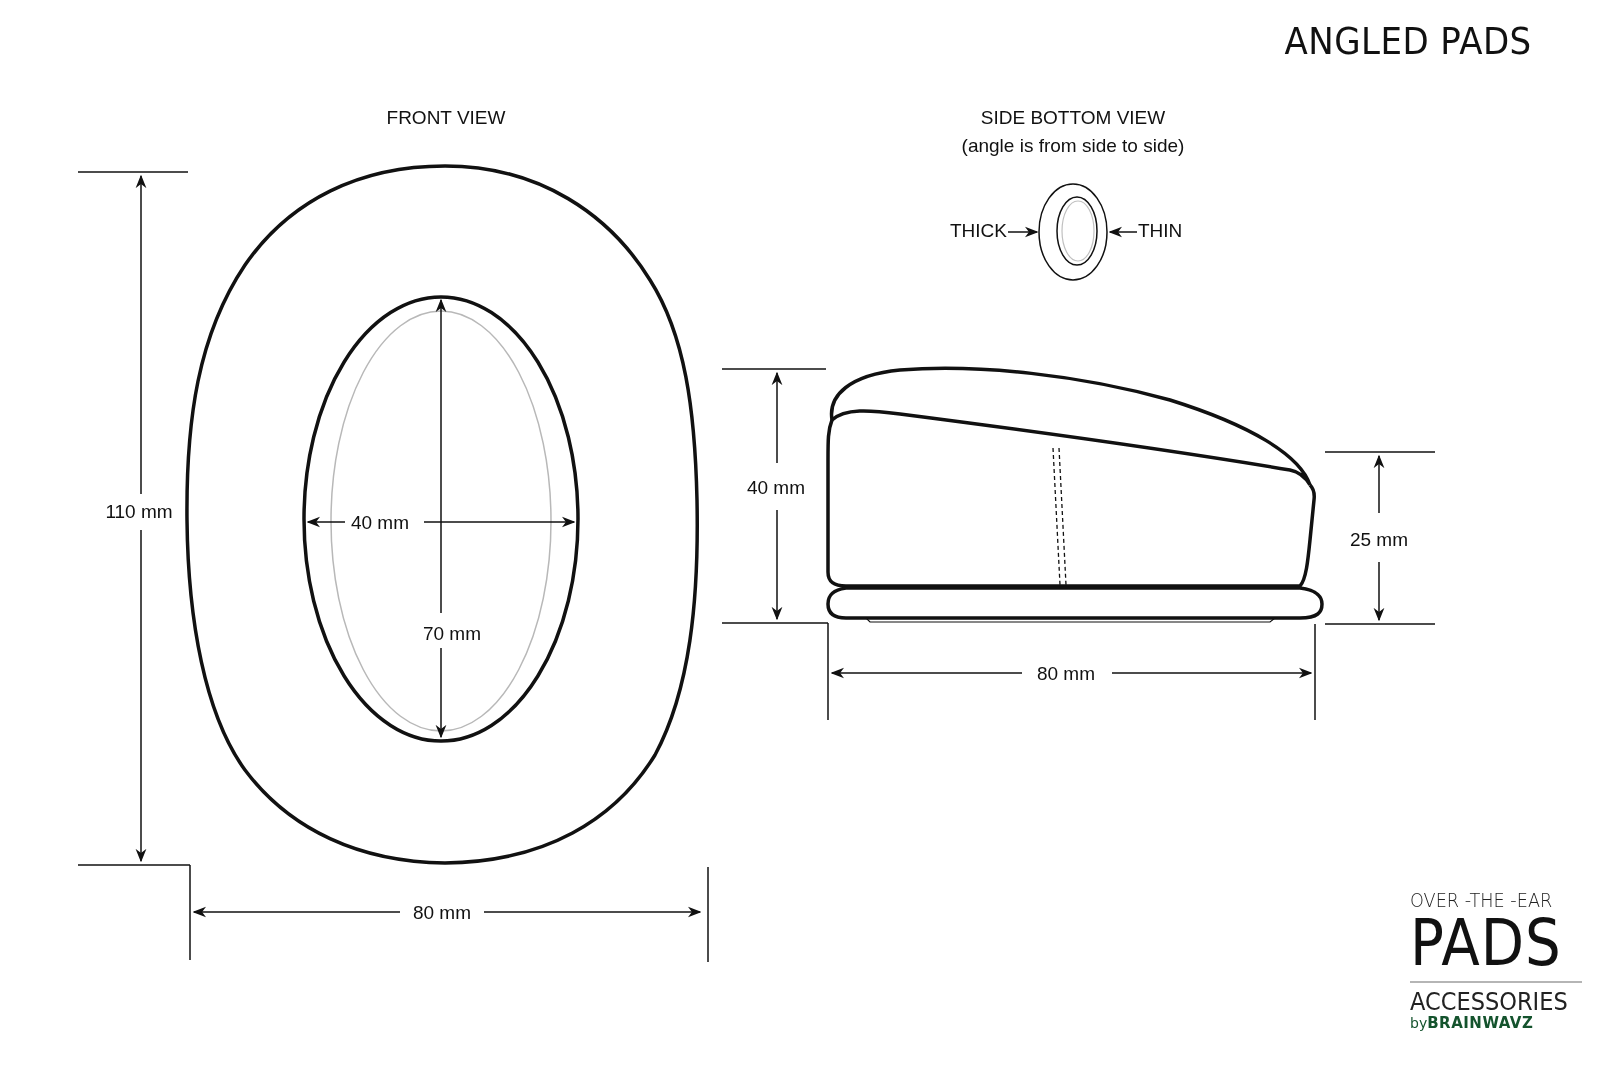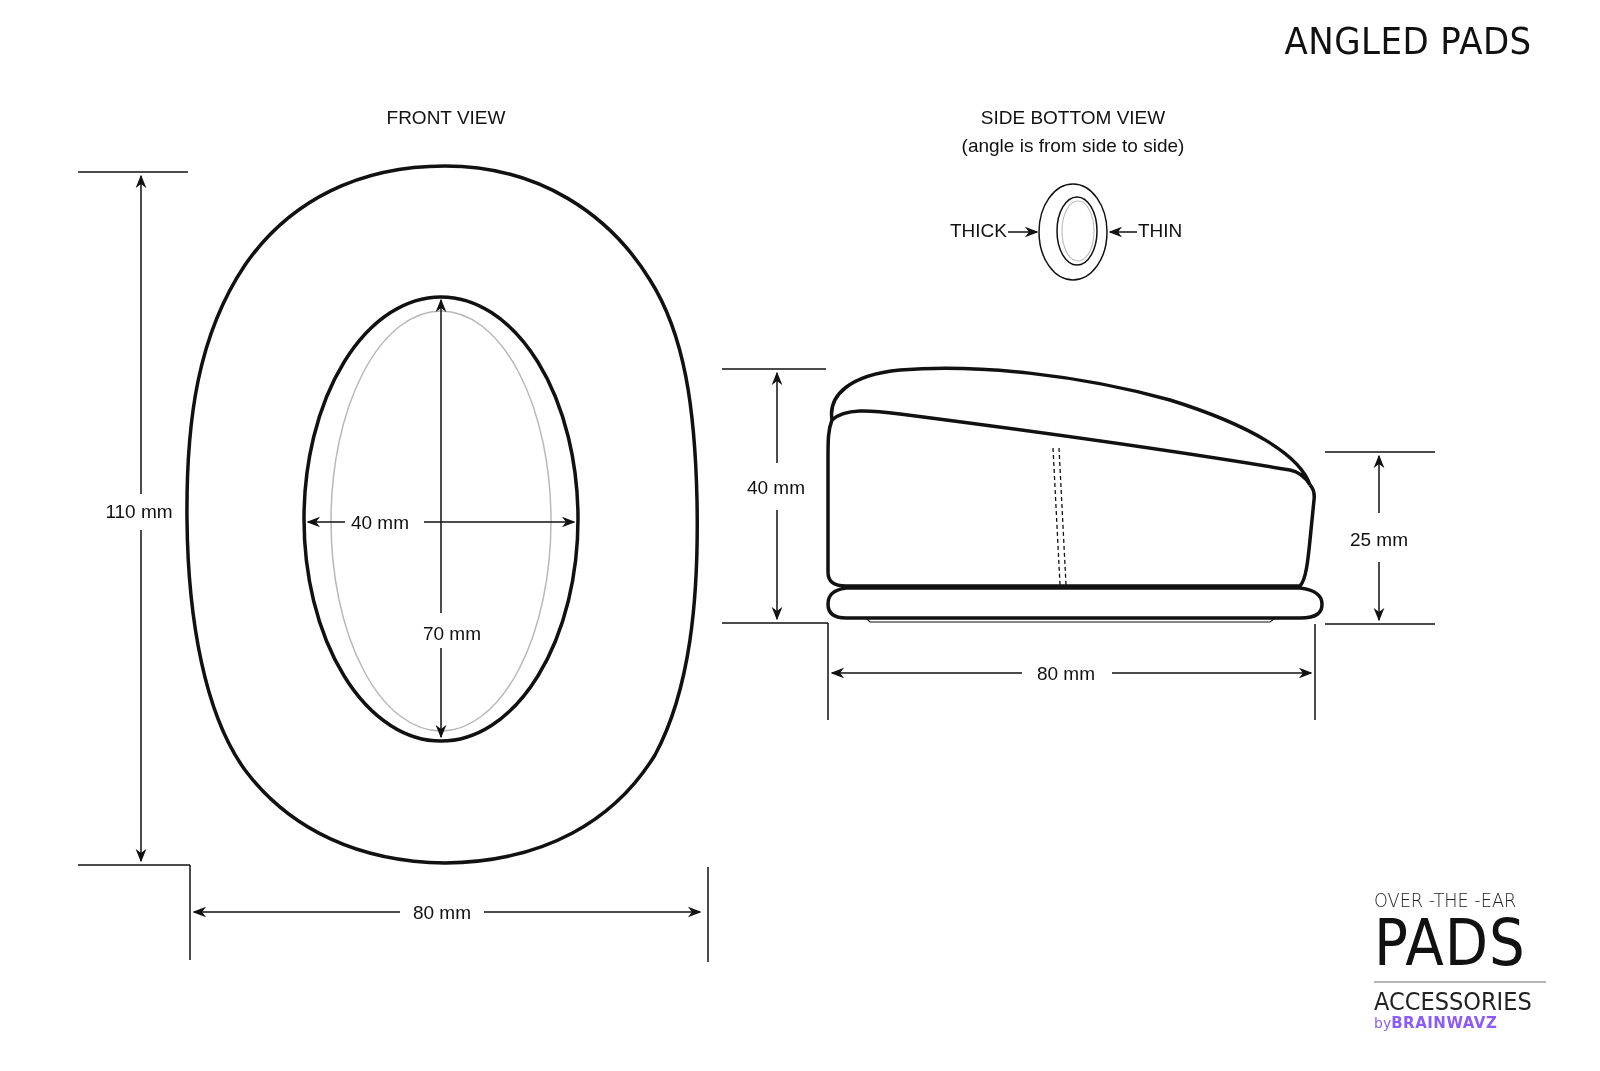--- a/index.html
+++ b/index.html
@@ -1,26 +1,26 @@
 <!DOCTYPE html>
 <html><head>
   <meta charset="utf-8">
   <style>
     html, body { margin: 0; padding: 0; background: #ffffff; }
     body { width: 1600px; height: 1071px; position: relative; overflow: hidden; font-family: "Liberation Sans", sans-serif; color: #111; }
     .drawing { position: absolute; left: 0; top: 0; width: 1600px; height: 1071px; }
     .lbl { font-family: "Liberation Sans", sans-serif; font-size: 19px; fill: #111; }
     .cond { font-family: "Liberation Sans", sans-serif; font-size: 19px; fill: #111; }
     .title { position: absolute; right: 68px; top: 20px; font-size: 37px; letter-spacing: 0.5px; font-weight: normal; color: #111; font-family: "DejaVu Sans", sans-serif; transform: scaleX(0.92); transform-origin: right top; }
-    .brand { position: absolute; left: 1374px; top: 889px; width: 172px; }
+    .brand { position: absolute; left: 1410px; top: 889px; width: 172px; }
     .brand .over { font-family: "DejaVu Sans", sans-serif; font-size: 19px; font-weight: 300; color: #222; letter-spacing: 0px; white-space: nowrap; transform: scaleX(0.93); transform-origin: left top; }
     .brand .pads { font-family: "DejaVu Sans", sans-serif; font-size: 64px; line-height: 64px; color: #111; margin-top: 0px; letter-spacing: 1px; transform: scaleX(0.88); transform-origin: left top; white-space: nowrap; }
     .brand .rule { height: 2px; background: #b5b5b5; margin-top: 6px; width: 172px; }
     .brand .acc { font-family: "DejaVu Sans", sans-serif; font-size: 25px; color: #222; margin-top: 4px; white-space: nowrap; transform: scaleX(0.9); transform-origin: left top; }
-    .brand .by { font-family: "DejaVu Sans", sans-serif; font-size: 14px; color: #8b5cf6; margin-top: -2px; white-space: nowrap; }
+    .brand .by { font-family: "DejaVu Sans", sans-serif; font-size: 14px; color: #14532d; margin-top: -2px; white-space: nowrap; }
     .brand .by b { font-weight: bold; font-size: 15px; letter-spacing: 0.5px; }
   </style>
 </head>
 <body>
 
 <div class="title">ANGLED PADS</div>
 
 <svg class="drawing" width="1600" height="1071" viewBox="0 0 1600 1071" xmlns="http://www.w3.org/2000/svg">
   <defs>
     <marker id="arr" viewBox="0 0 10 10" refX="9" refY="5" markerWidth="9" markerHeight="9" orient="auto-start-reverse">

